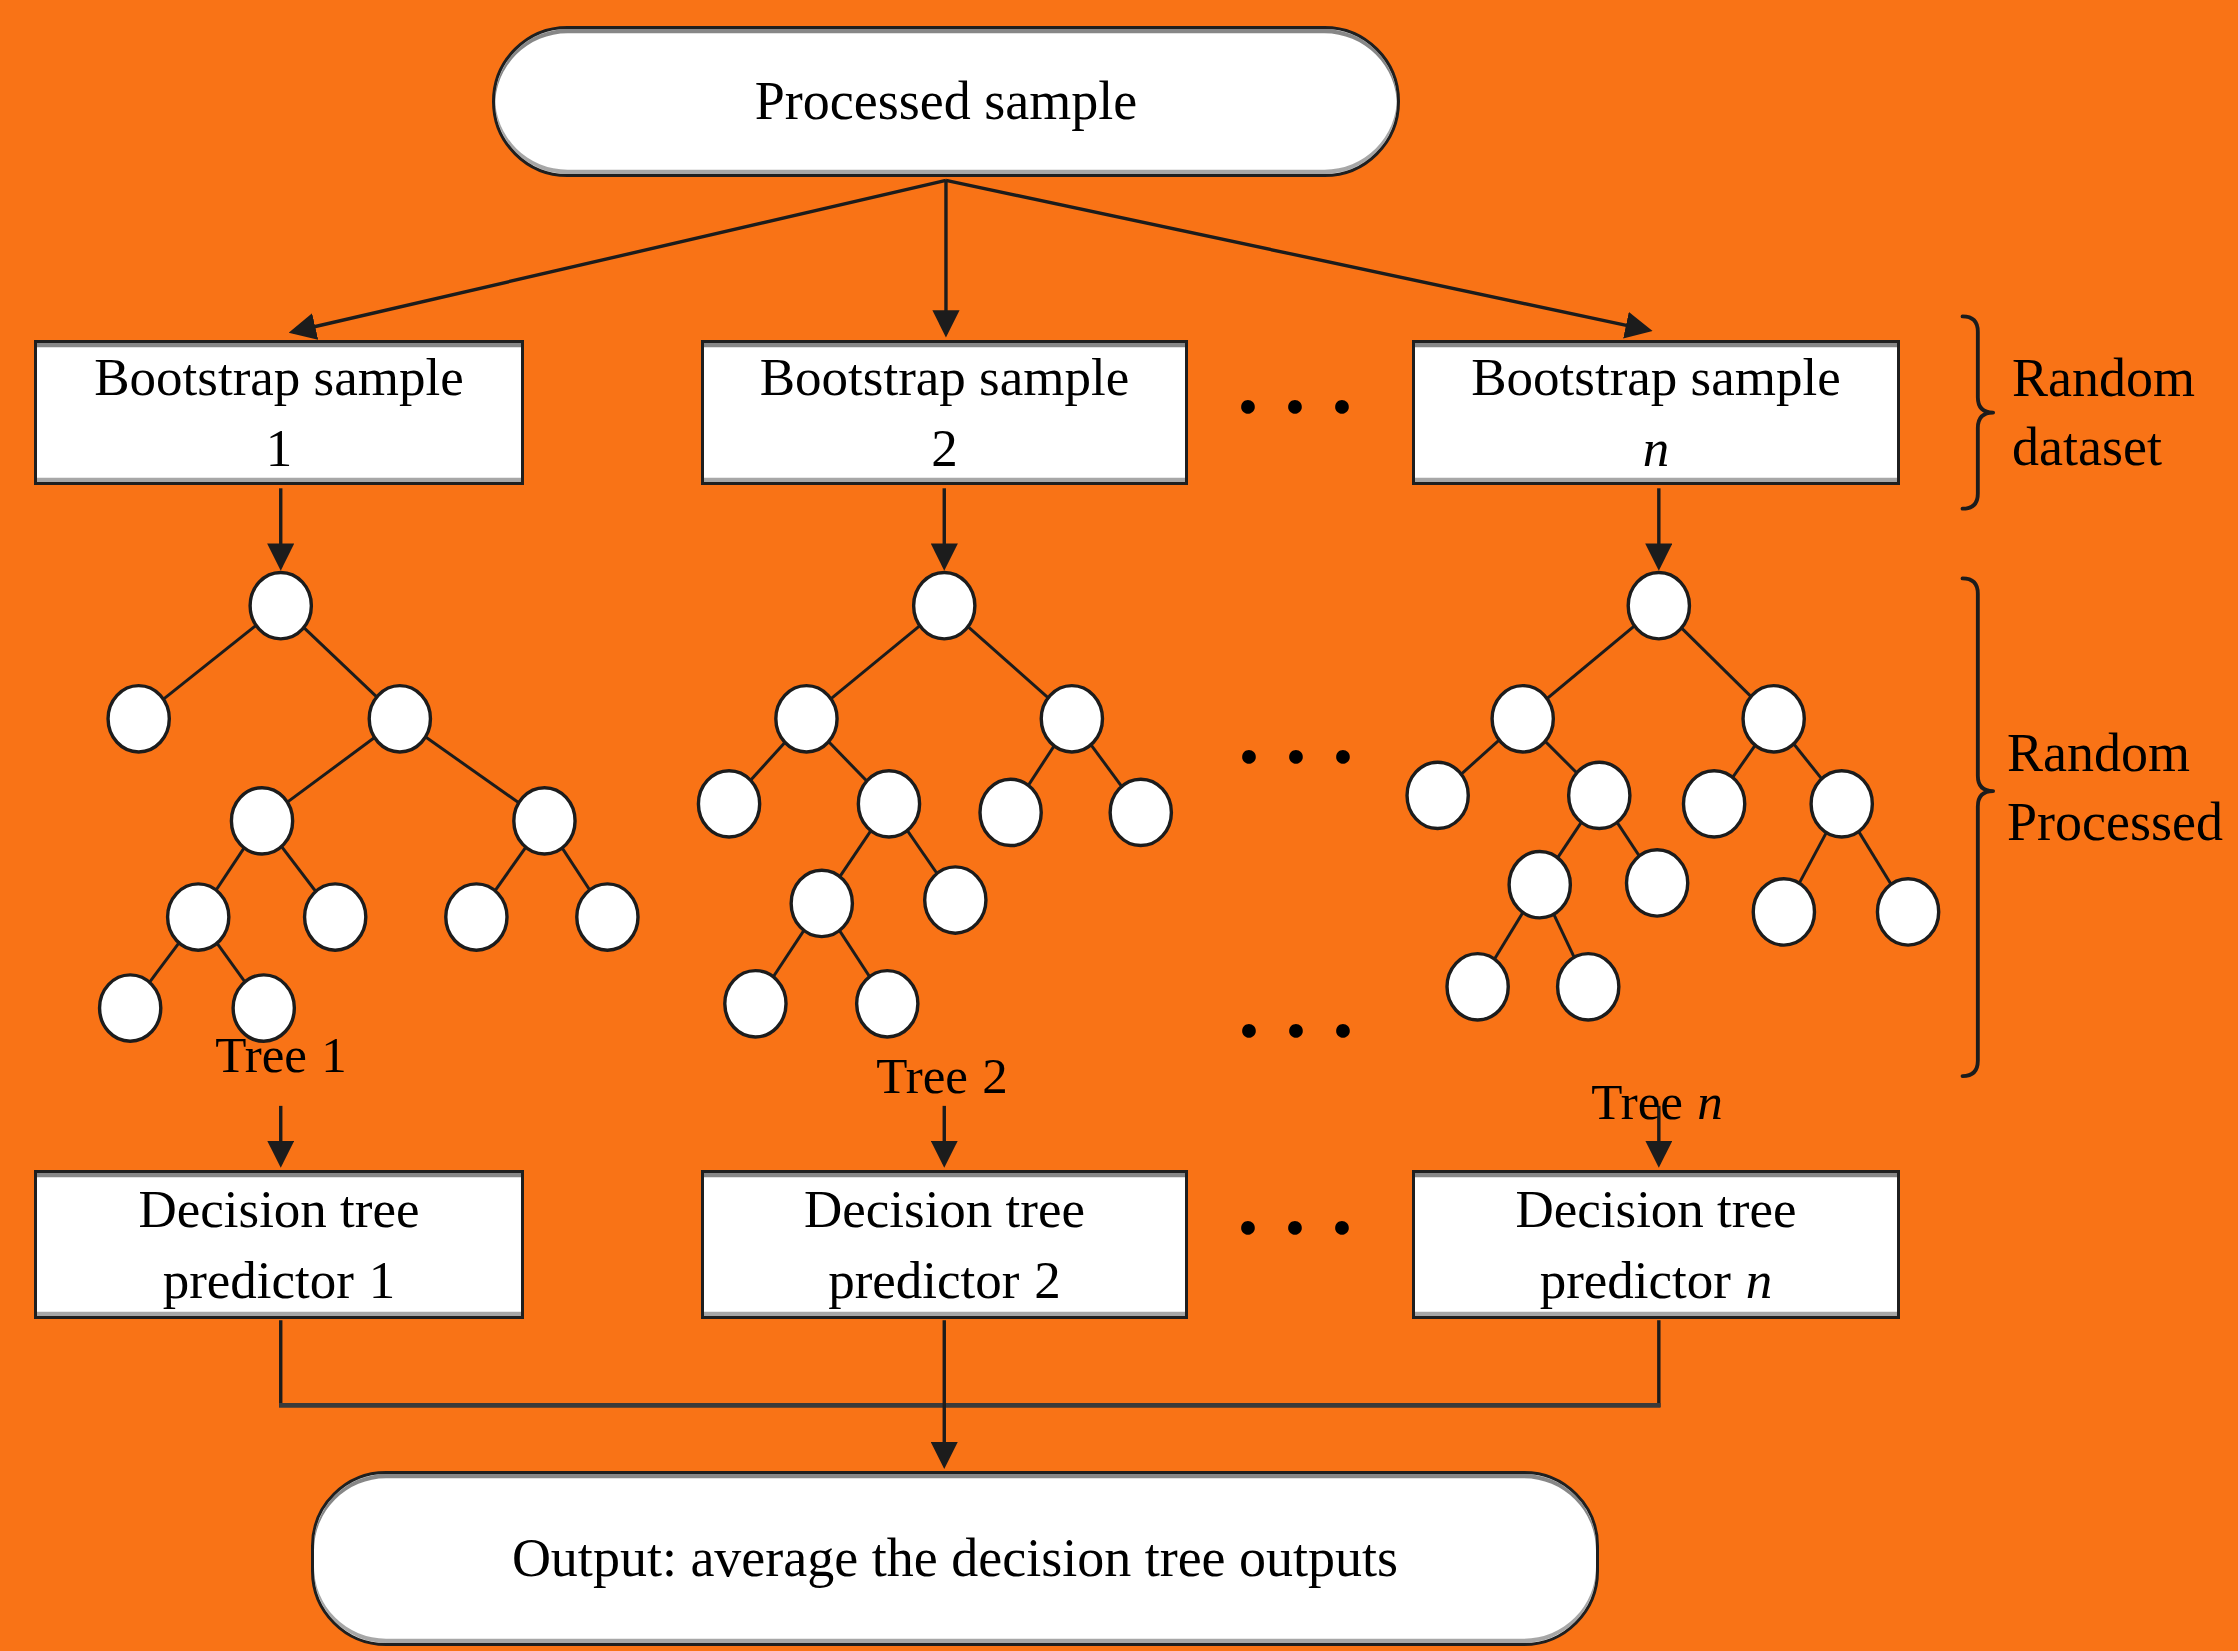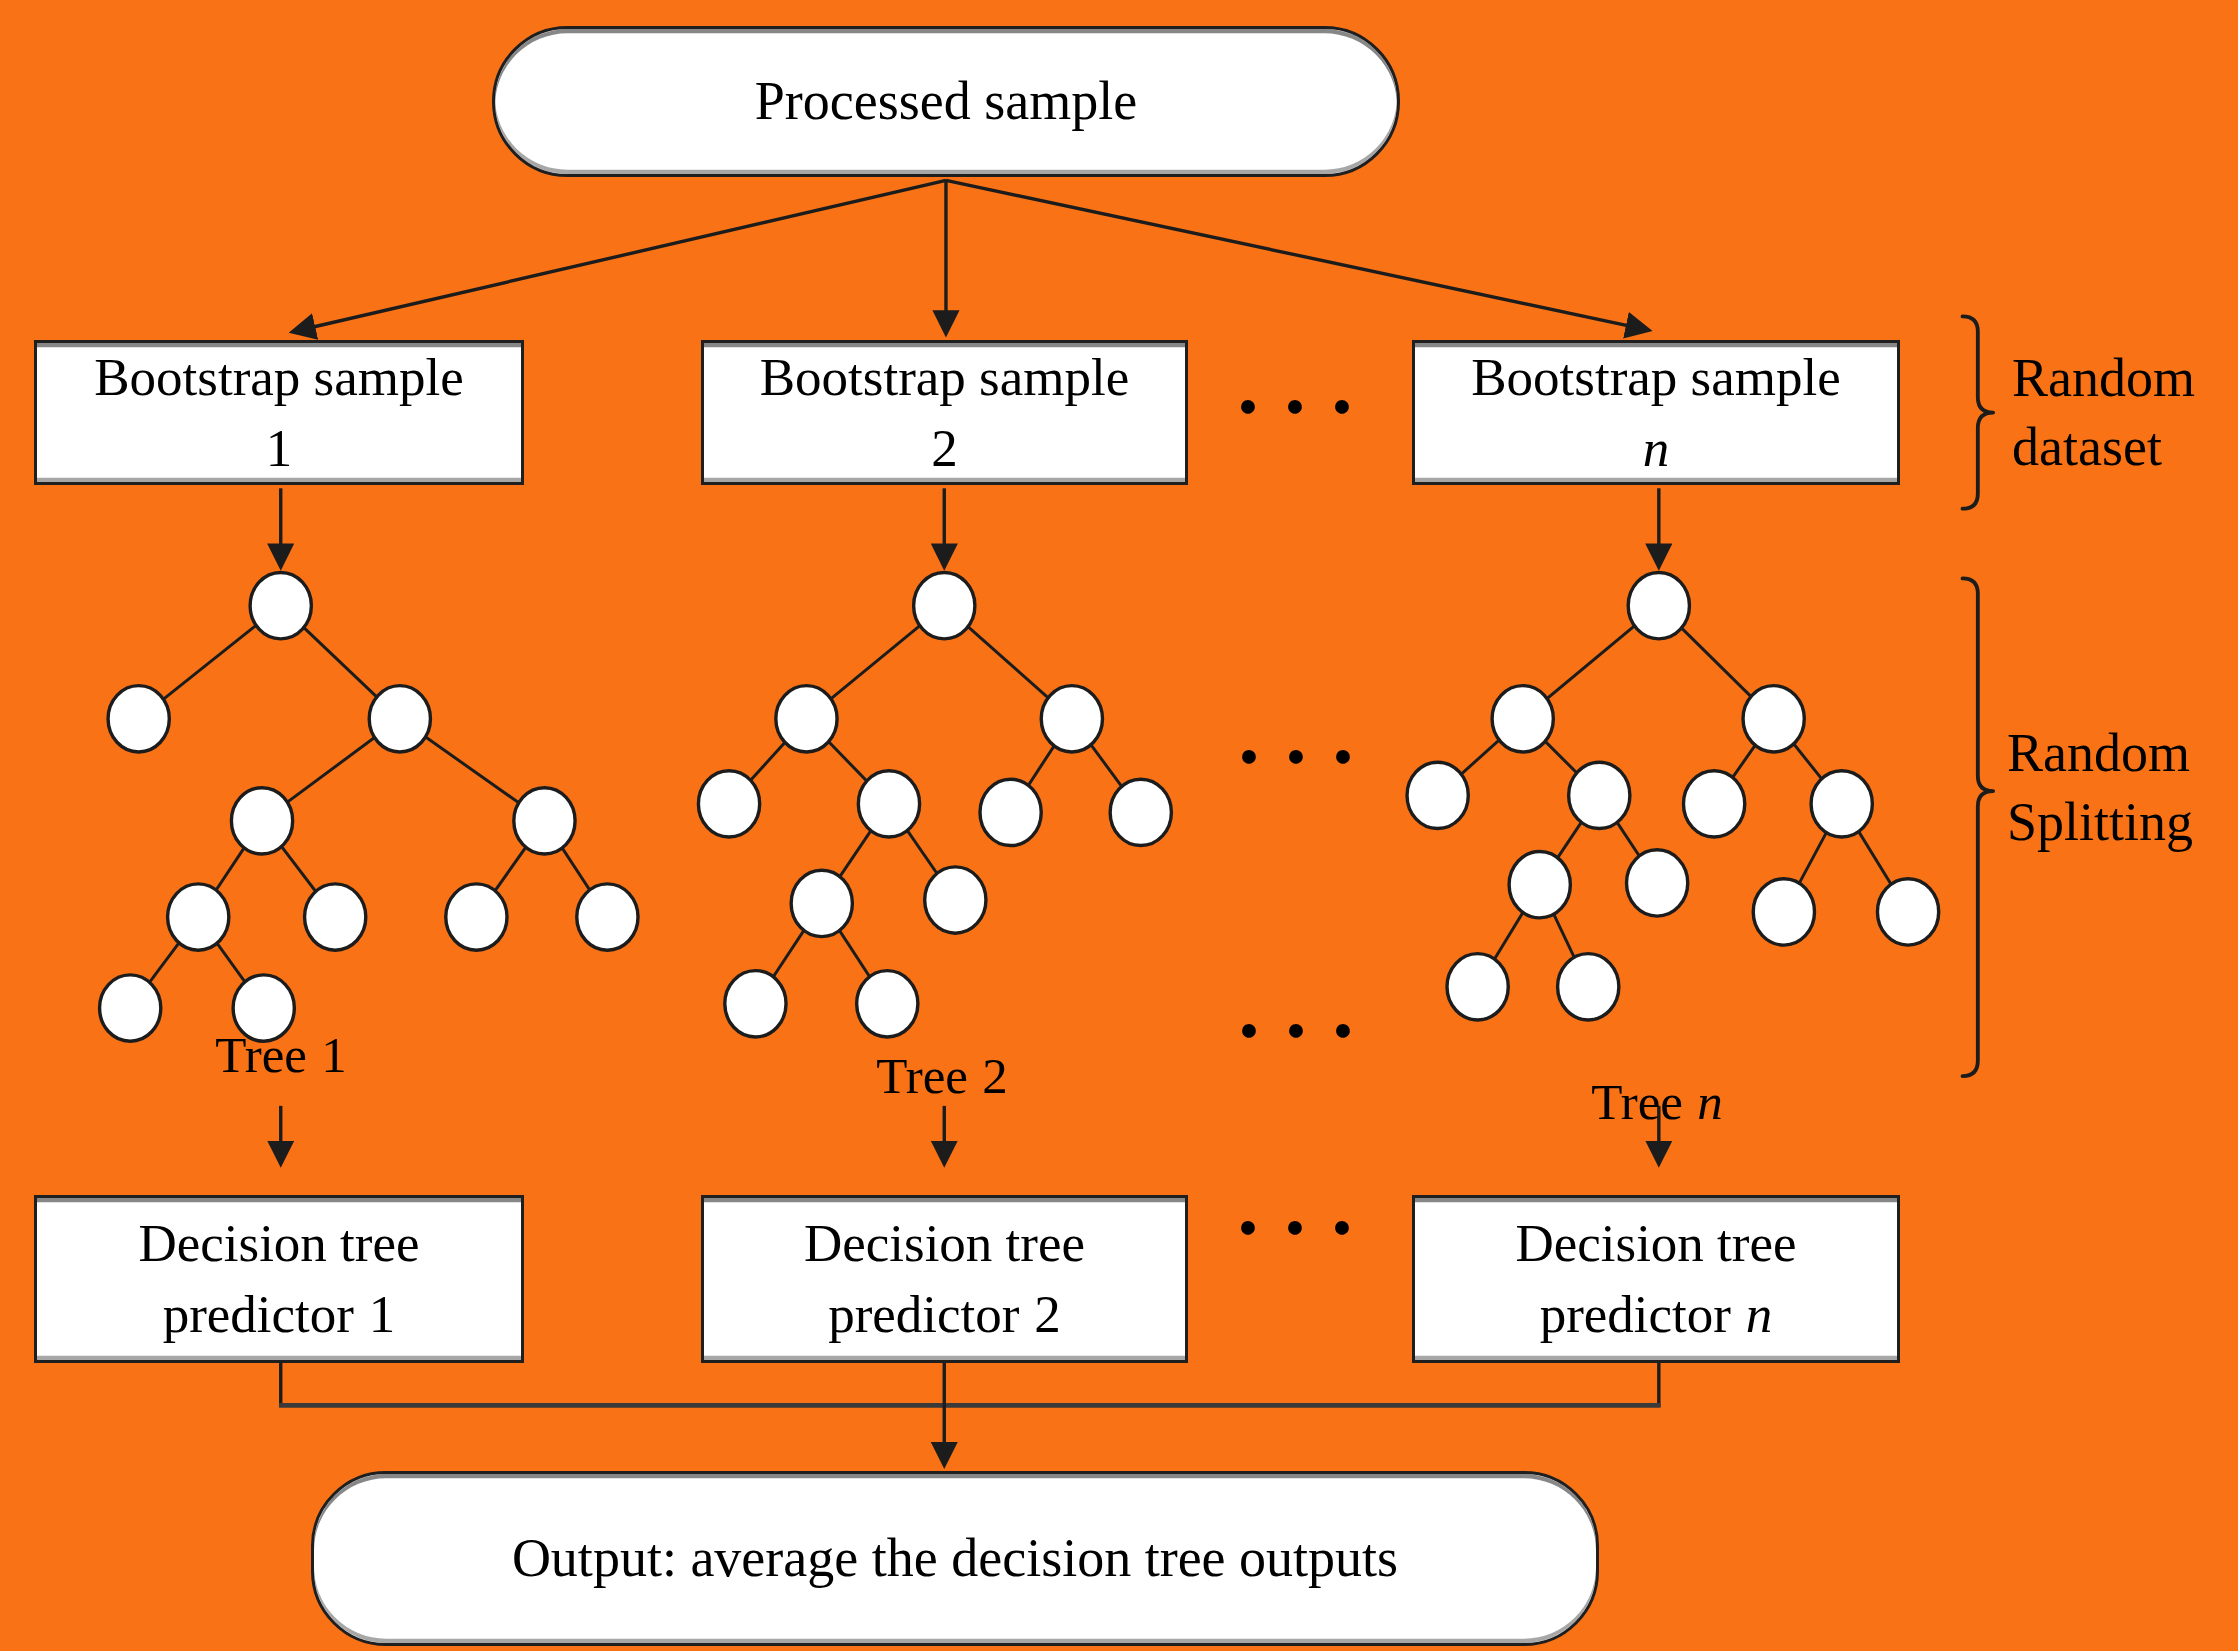--- a/index.html
+++ b/index.html
@@ -26,21 +26,21 @@
   }
   .pill { border-radius: 78px; }
   #pill-top  { left: 492px;  top: 25.5px;   width: 908px; height: 151px; font-size: 54px; }
   #pill-out  { left: 311px;  top: 1471px; width: 1288px; height: 175px; font-size: 54px; border-radius: 75px; }
 
   .bs { top: 340px; height: 145px; }
   #bs0 { left: 34px;   width: 490px; }
   #bs1 { left: 701px;  width: 487px; }
   #bs2 { left: 1412px; width: 488px; }
 
-  .pr { top: 1170px; height: 168px; margin-top: 25px; }
+  .pr { top: 1170px; height: 149px; }
   #pr0 { left: 34px;   width: 490px; }
   #pr1 { left: 701px;  width: 487px; }
   #pr2 { left: 1412px; width: 488px; }
 
   .tree-label {
     position: absolute;
     transform: translate(-50%, -50%);
     font-size: 51px;
     white-space: nowrap;
   }
@@ -223,21 +223,21 @@
     <span>Decision tree</span>
     <span><span>predictor</span><span class="num-gap italic">n</span></span>
   </div>
 
   <div class="side-label" id="lbl-dataset">
     <div>Random</div>
     <div>dataset</div>
   </div>
   <div class="side-label" id="lbl-splitting">
     <div>Random</div>
-    <div>Splitting</div>
+    <div>Processed</div>
   </div>
 
   <div class="node-box pill" id="pill-out">
     <span>Output: average the decision tree outputs</span>
   </div>
 
 </div>
 
 
 </body></html>

